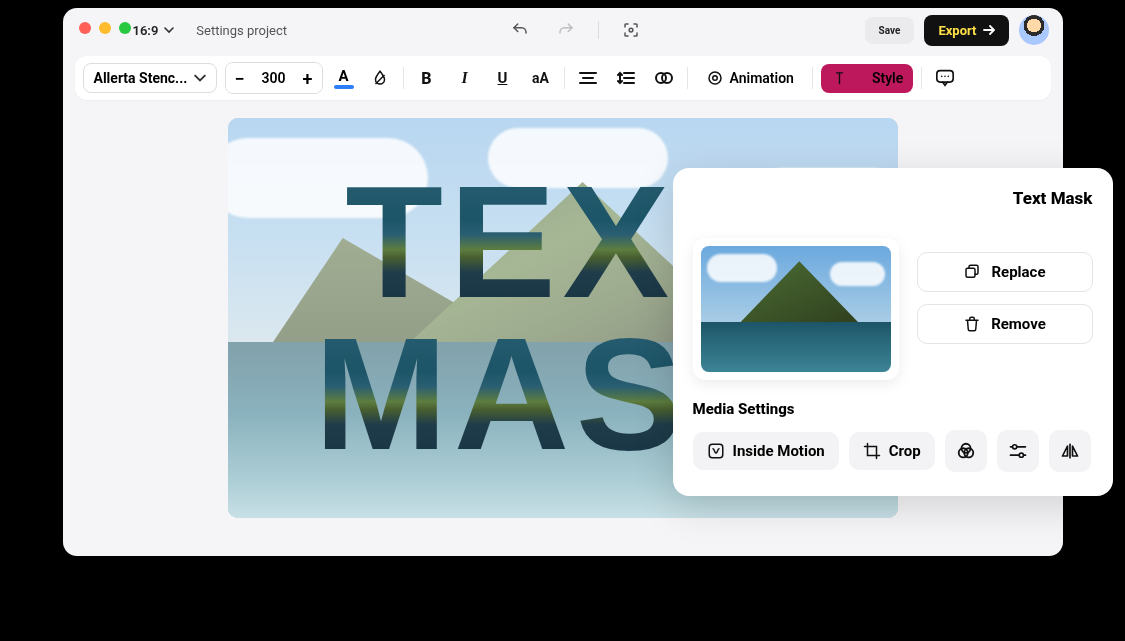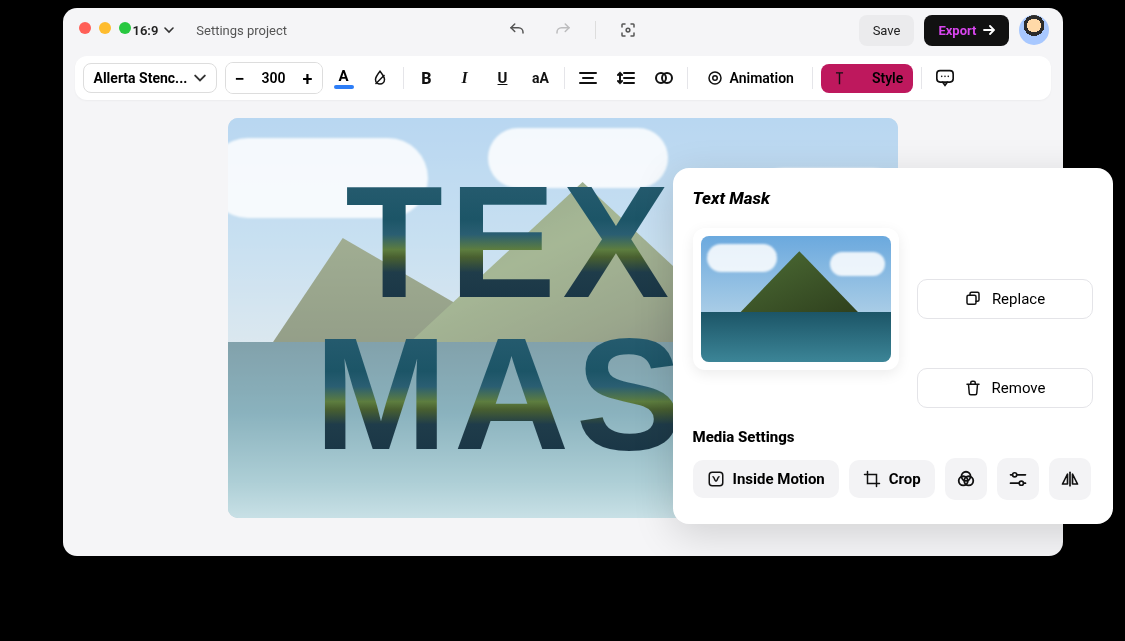--- a/index.html
+++ b/index.html
@@ -10,22 +10,22 @@
   .t-red{background:#ff5f57;}
   .t-yellow{background:#febc2e;}
   .t-green{background:#28c840;}
   .topbar{display:flex;align-items:center;height:44px;padding:0 14px 0 70px;}
   .aspect{display:flex;align-items:center;gap:6px;font-size:13px;font-weight:600;color:#222;cursor:pointer;}
   .project-title{margin-left:22px;font-size:13px;color:#555;}
   .top-center{flex:1;display:flex;justify-content:center;align-items:center;gap:18px;}
   .icon-btn{width:28px;height:28px;display:flex;align-items:center;justify-content:center;border-radius:6px;color:#555;}
   .vdiv{width:1px;height:18px;background:#ddd;}
   .top-right{display:flex;align-items:center;gap:10px;}
-  .save-btn{background:#ebebed;border:none;border-radius:8px;padding:8px 14px;font-size:13px;font-weight:400;color:#222;cursor:pointer;}
-  .export-btn{background:#111;color:#d946ef;border:none;border-radius:8px;padding:8px 14px;font-size:13px;font-weight:700;cursor:pointer;display:flex;align-items:center;gap:6px;}
+  .save-btn{background:#ebebed;border:none;border-radius:8px;padding:8px 14px;font-size:10px;font-weight:700;color:#222;cursor:pointer;}
+  .export-btn{background:#111;color:#fde047;border:none;border-radius:8px;padding:8px 14px;font-size:13px;font-weight:700;cursor:pointer;display:flex;align-items:center;gap:6px;}
   .avatar{width:30px;height:30px;border-radius:50%;background:radial-gradient(circle at 50% 35%,#ffd9a8 0 28%,#2b2b2b 28% 42%,transparent 42%),linear-gradient(#a8c8ff,#a8c8ff);}
 
   .toolbar{margin:4px 12px 0;background:#fff;border-radius:12px;display:flex;align-items:center;padding:6px 8px;gap:8px;box-shadow:0 1px 2px rgba(0,0,0,.04);}
   .font-select{display:flex;align-items:center;justify-content:space-between;border:1px solid #ddd;border-radius:8px;padding:6px 10px;width:134px;font-size:14px;font-weight:700;cursor:pointer;text-align:center;}
   .size-group{display:flex;align-items:center;border:1px solid #ddd;border-radius:8px;overflow:hidden;}
   .size-group button{width:28px;height:30px;border:none;background:#fff;font-size:18px;font-weight:600;cursor:pointer;}
   .size-group span{width:40px;text-align:center;font-size:14px;font-weight:600;}
   .color-a{width:26px;display:flex;flex-direction:column;align-items:center;font-weight:700;font-size:15px;}
   .color-a .bar{width:20px;height:4px;border-radius:2px;}
   .tool{width:30px;height:30px;display:flex;align-items:center;justify-content:center;cursor:pointer;color:#111;}
@@ -41,27 +41,27 @@
   .sky{position:absolute;inset:0;background:linear-gradient(#7fb6e5 0%,#9ac6e6 30%,#bcd4e2 55%,#cfdde6 70%,#cfdde6 100%);}
   .cloud{position:absolute;background:rgba(255,255,255,.85);border-radius:50px;filter:blur(1px);}
   .water{position:absolute;left:0;right:0;bottom:0;height:44%;background:linear-gradient(#1c5567,#2a7388 40%,#6ca8b5 80%,#9bc7d1 100%);}
   .mountain{position:absolute;left:26%;bottom:42%;width:54%;height:42%;background:linear-gradient(155deg,#3d5c2a 0%,#5d7d3f 40%,#496030 70%,#28331a 100%);clip-path:polygon(50% 0,100% 100%,0 100%);}
   .mountain2{position:absolute;left:6%;bottom:42%;width:40%;height:28%;background:linear-gradient(#536b3a,#3b4e26);clip-path:polygon(28% 0,100% 100%,0 100%);}
   .overlay{position:absolute;inset:0;background:rgba(255,255,255,.45);}
   .big-text{position:absolute;inset:0;display:flex;flex-direction:column;justify-content:center;align-items:center;}
   .big-text span{font-family:Impact,"Arial Black",sans-serif;font-size:160px;line-height:.95;letter-spacing:.04em;font-weight:900;background:linear-gradient(#2a5e72 0%,#1c5567 35%,#2a5e72 45%,#5d7d3f 55%,#496030 60%,#1f3c4a 70%,#173344 100%);-webkit-background-clip:text;background-clip:text;color:transparent;}
 
   .panel{position:absolute;right:-50px;top:160px;width:440px;background:#fff;border-radius:16px;padding:20px 20px 24px;box-shadow:0 10px 40px rgba(0,0,0,.15);}
-  .panel h3{text-align:left;font-size:17px;font-weight:800;margin-bottom:20px;font-style:italic;}
+  .panel h3{text-align:right;font-size:17px;font-weight:800;margin-bottom:30px;}
   .panel-row{display:flex;gap:18px;align-items:flex-start;}
   .thumb-wrap{background:#fff;border-radius:12px;padding:8px;box-shadow:0 4px 14px rgba(0,0,0,.08);}
   .thumb{width:190px;height:126px;border-radius:8px;overflow:hidden;position:relative;}
   .thumb .sky{background:linear-gradient(#6ba9de 0%,#a8cce6 60%,#cfdde6 100%);}
   .panel-actions{display:flex;flex-direction:column;gap:12px;flex:1;margin-top:14px;}
-  .panel-actions button{display:flex;align-items:center;justify-content:center;gap:10px;border:1px solid #e4e4e8;background:#fff;border-radius:10px;padding:10px 8px;font-size:15px;font-weight:400;cursor:pointer;margin-top:37px;}
+  .panel-actions button{display:flex;align-items:center;justify-content:center;gap:10px;border:1px solid #e4e4e8;background:#fff;border-radius:10px;padding:10px 8px;font-size:15px;font-weight:700;cursor:pointer;}
   .section-label{margin-top:20px;font-size:15px;font-weight:800;}
   .settings-row{margin-top:12px;display:flex;gap:10px;align-items:center;}
   .settings-row .pill{display:flex;align-items:center;gap:8px;background:#f3f3f5;border-radius:10px;padding:10px 14px;font-size:15px;font-weight:700;cursor:pointer;}
   .settings-row .sq{width:42px;height:42px;background:#f3f3f5;border-radius:10px;display:flex;align-items:center;justify-content:center;cursor:pointer;}
   svg{display:block;}
 </style>
 </head>
 <body>
 
 <div class="window">

